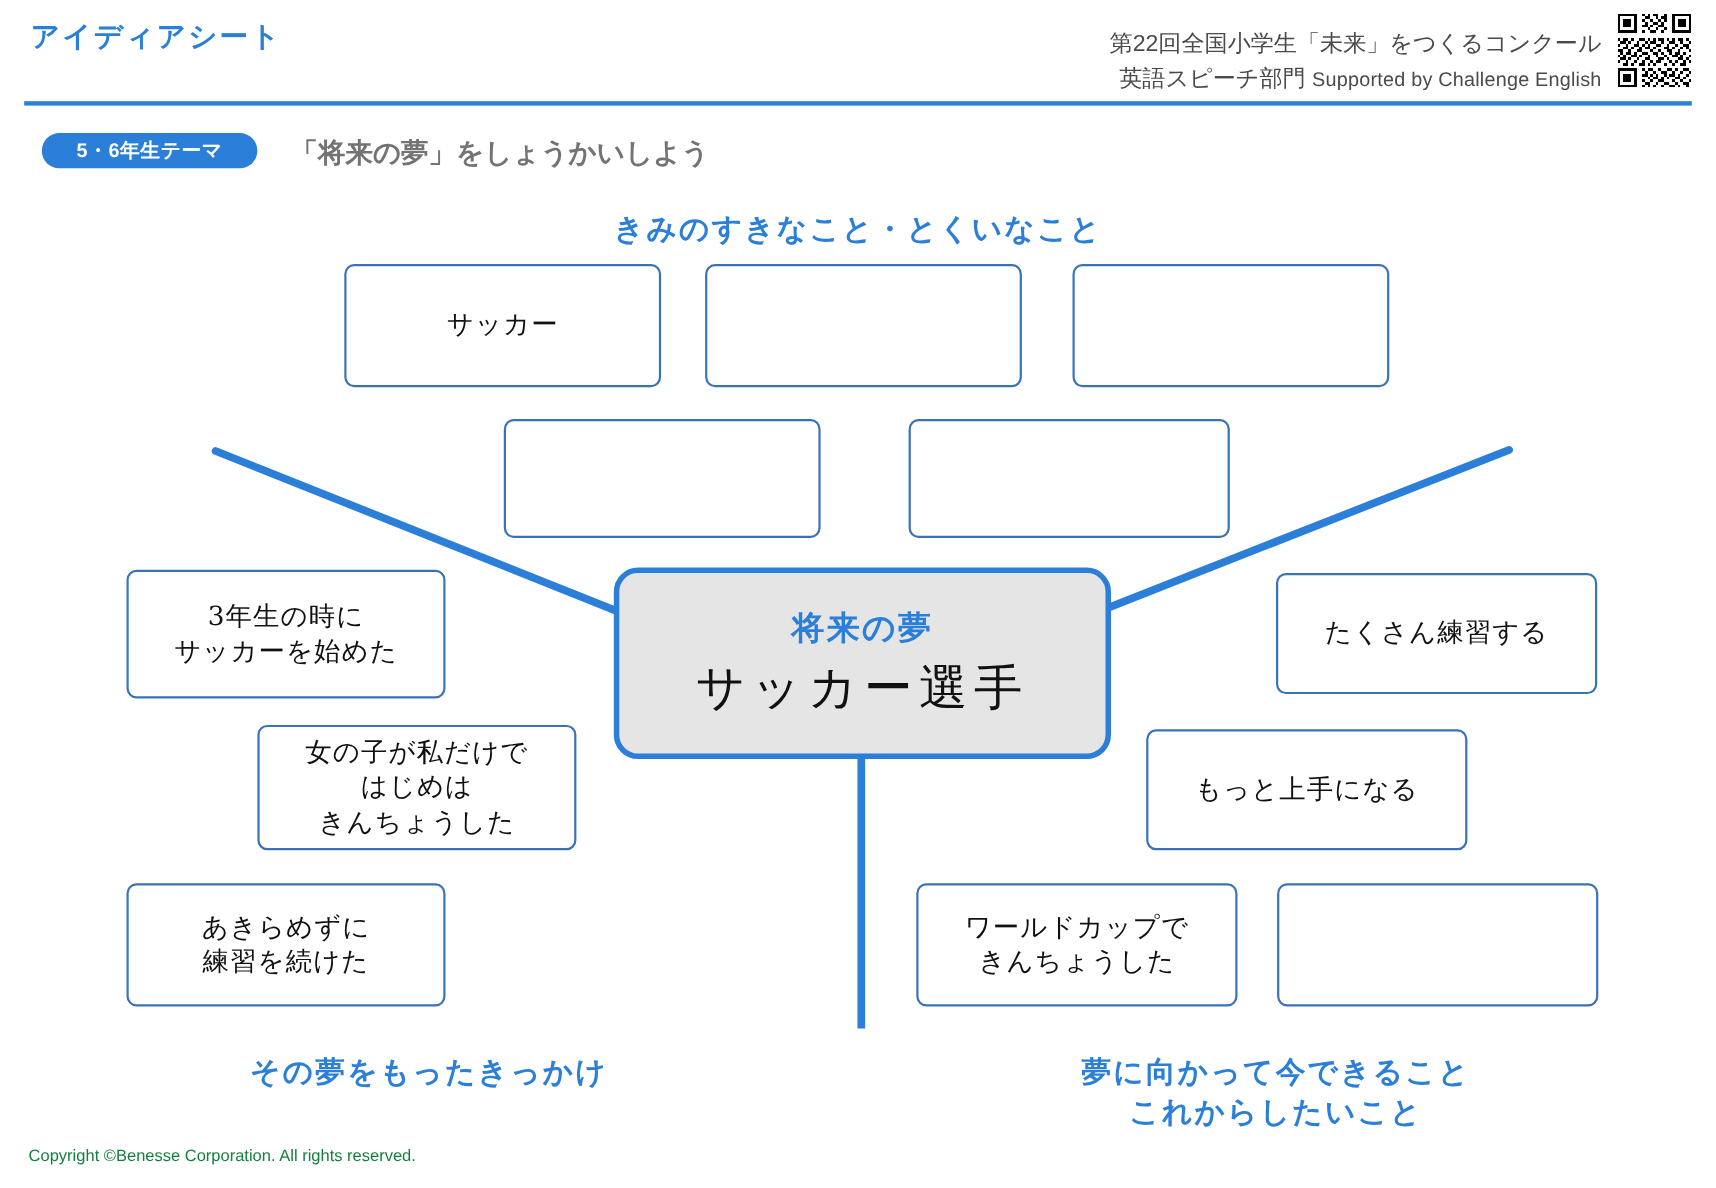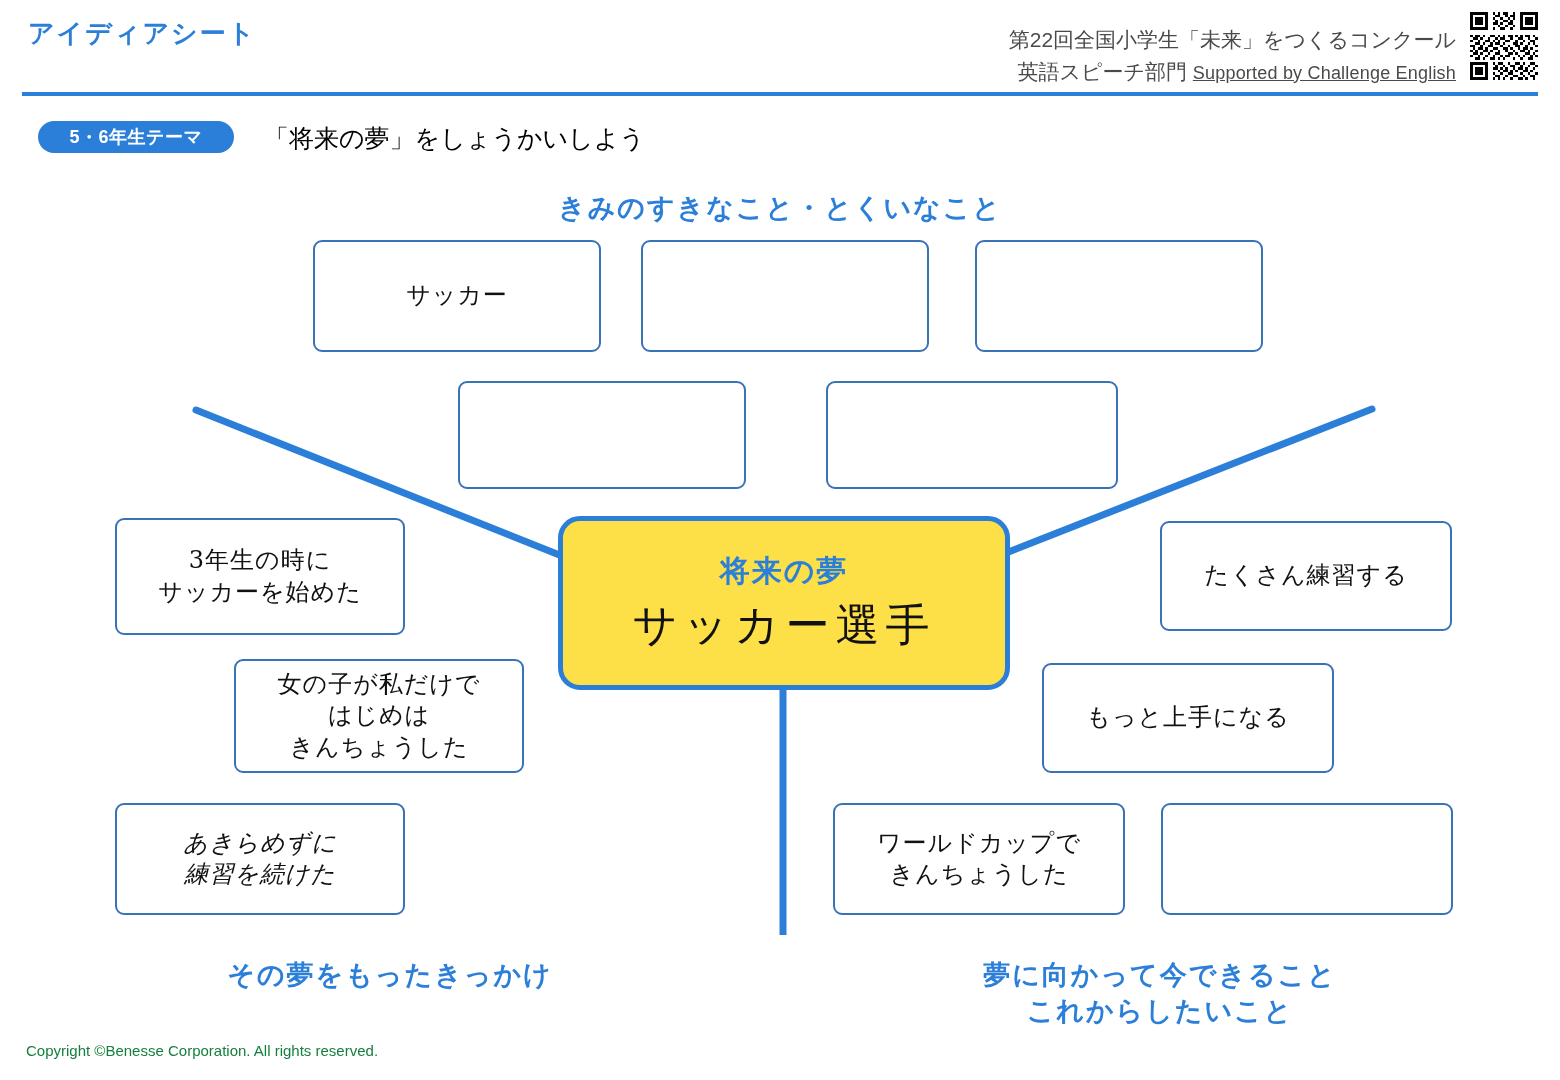--- a/index.html
+++ b/index.html
@@ -16,42 +16,42 @@
     position: absolute; left: 28px; top: 16px;
     font-size: 26px; font-weight: bold; letter-spacing: 2px;
     color: #2b7fd9; white-space: nowrap;
   }
   .hdr-right {
     position: absolute; right: 104px; top: 24px;
     text-align: right; color: #4a4a4a; line-height: 1.5;
   }
   .hdr-line1 { font-size: 21px; white-space: nowrap; }
   .hdr-line2 { font-size: 21px; white-space: nowrap; }
-  .hdr-line2 .sup { font-size: 18px; letter-spacing: .2px; text-decoration: underline; }
+  .hdr-line2 .sup { font-size: 18px; letter-spacing: .2px; }
   .qr {
     position: absolute; right: 16px; top: 10px;
     width: 80px; height: 72px;
   }
   .rule {
     position: absolute; left: 22px; top: 92px;
     width: 1516px; height: 4px; background: #2b7fd9;
   }
 
   
   .theme-badge {
     position: absolute; left: 38px; top: 121px;
     width: 196px; height: 32px; border-radius: 16px;
     background: #2b7fd9; color: #fff;
     font-size: 18px; font-weight: bold; letter-spacing: .5px;
     display: flex; align-items: center; justify-content: center;
     white-space: nowrap;
   }
   .theme-text {
     position: absolute; left: 264px; top: 122px;
-    font-size: 25px; color: #000000; white-space: nowrap;
+    font-size: 25px; color: #737373; white-space: nowrap; font-weight: bold;
   }
 
   
   .cap {
     position: absolute; color: #2b7fd9; font-weight: bold;
     font-size: 27px; letter-spacing: 2px; white-space: nowrap;
     text-align: center; line-height: 1.35;
   }
   .cap-top   { left: 0; top: 190px; width: 1560px; }
   .cap-left  { left: 120px; top: 957px; width: 540px; }
@@ -72,21 +72,21 @@
   .box .txt {
     font-family: "DejaVu Serif", "Liberation Serif", serif;
     font-size: 24px; color: #111; line-height: 1.3;
     letter-spacing: 1px; white-space: pre-line;
   }
 
   .center-box {
     position: absolute;
     left: 558px; top: 516px; width: 452px; height: 174px;
     border: 5px solid #2b7fd9; border-radius: 22px;
-    background: #fde047;
+    background: #e5e5e5;
     display: flex; flex-direction: column;
     align-items: center; justify-content: center;
     z-index: 3;
   }
   .center-label {
     font-size: 30px; font-weight: bold; color: #2b7fd9;
     letter-spacing: 2px; margin-bottom: 4px;
   }
   .center-value {
     font-family: "DejaVu Serif", "Liberation Serif", serif;
@@ -326,21 +326,21 @@
 
   <div class="box" style="left:115px; top:518px; width:290px; height:117px;">
     <span class="txt">3年生の時に
 サッカーを始めた</span>
   </div>
   <div class="box" style="left:234px; top:659px; width:290px; height:114px;">
     <span class="txt">女の子が私だけで
 はじめは
 きんちょうした</span>
   </div>
-  <div class="box" style="left:115px; top:803px; width:290px; height:112px;font-style:italic;">
+  <div class="box" style="left:115px; top:803px; width:290px; height:112px;">
     <span class="txt">あきらめずに
 練習を続けた</span>
   </div>
 
   <div class="box" style="left:1160px; top:521px; width:292px; height:110px;">
     <span class="txt">たくさん練習する</span>
   </div>
   <div class="box" style="left:1042px; top:663px; width:292px; height:110px;">
     <span class="txt">もっと上手になる</span>
   </div>

